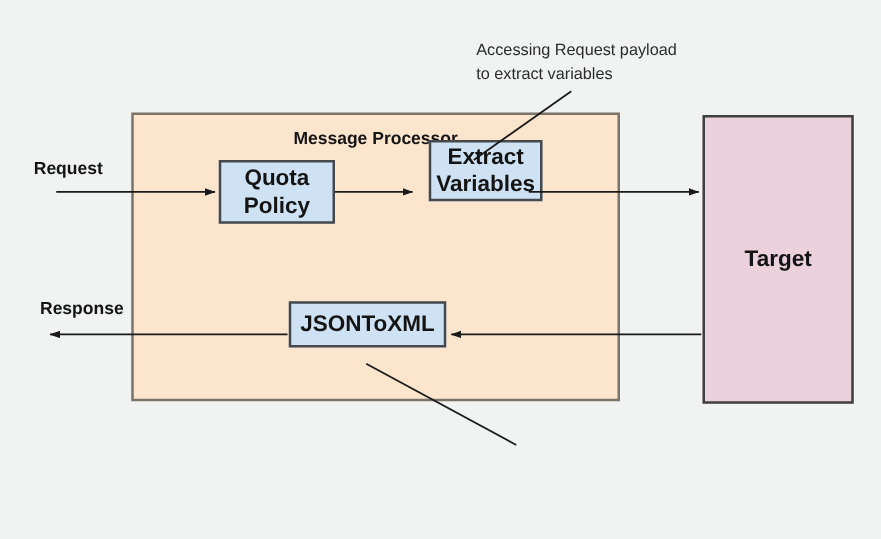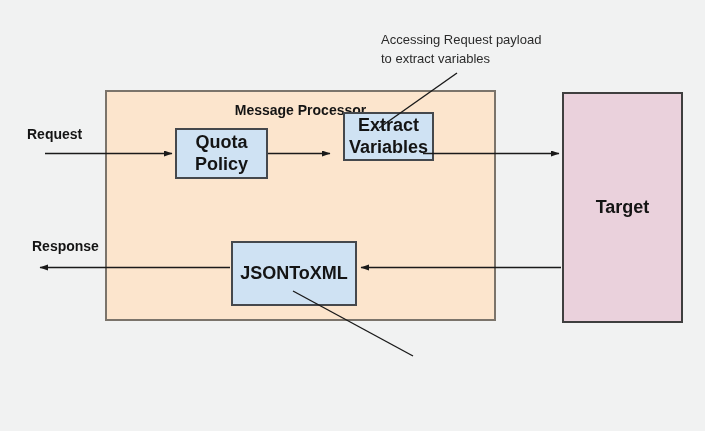--- a/index.html
+++ b/index.html
@@ -47,21 +47,21 @@
     justify-content: center;
     text-align: center;
     font-size: 18px;
     font-weight: bold;
     line-height: 1.22;
     color: #141414;
     white-space: pre-line;
   }
   .node-quota    { left: 175px; top: 128px; width: 93px;  height: 51px; }
   .node-extract  { left: 332px; top: 112px; width: 91px;  height: 49px; margin-left: 11px; }
-  .node-jsontoxml{ left: 231px; top: 241px; width: 126px; height: 65px; }
+  .node-jsontoxml{ left: 231px; top: 241px; width: 126px; height: 37px; }
   .node-target   {
     left: 562px; top: 92px; width: 121px; height: 231px;
     background: #ead1dc;
     border-color: #3f3f3f;
   }
   .flow-label {
     position: absolute;
     font-size: 14px;
     font-weight: bold;
     color: #141414;

